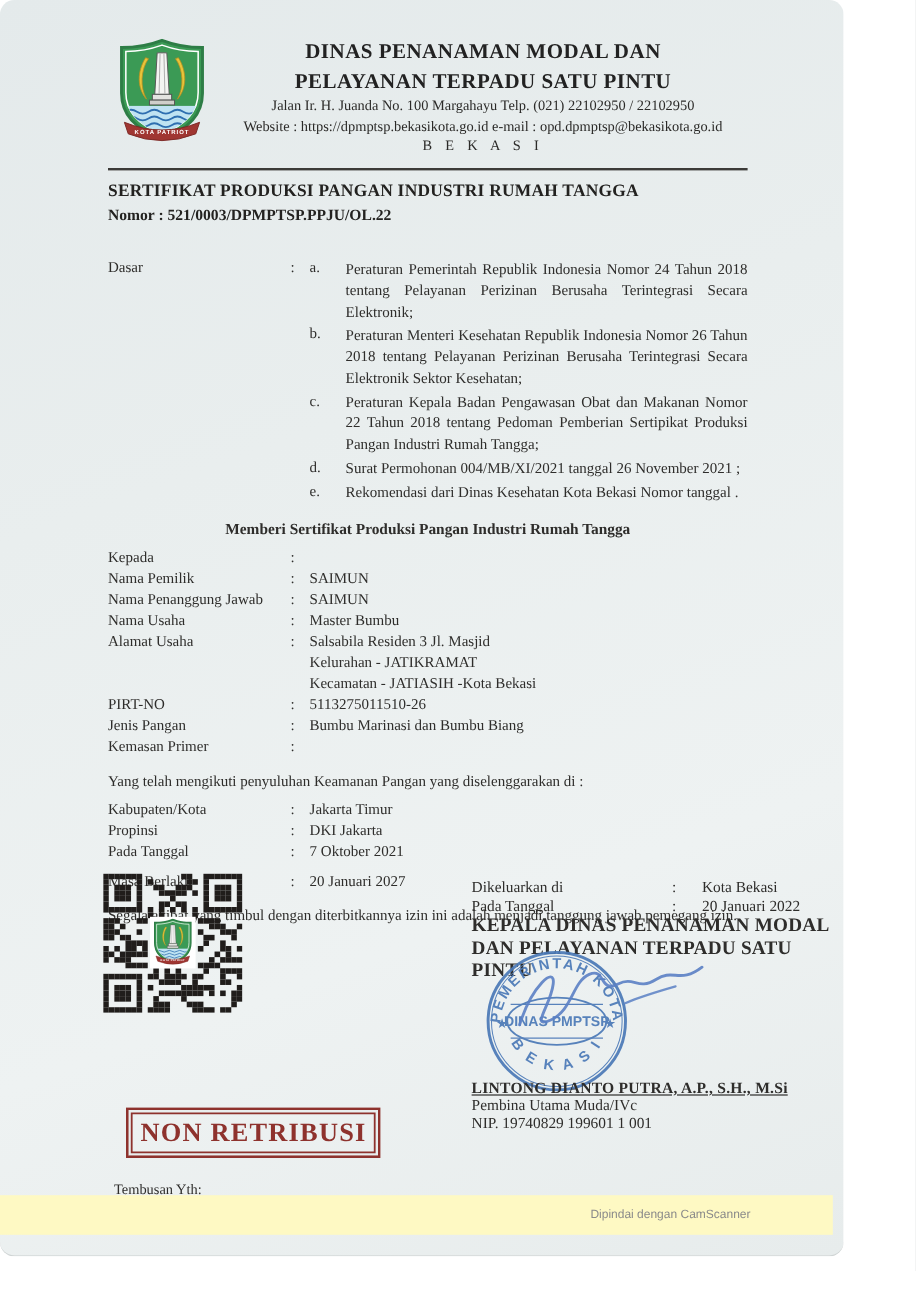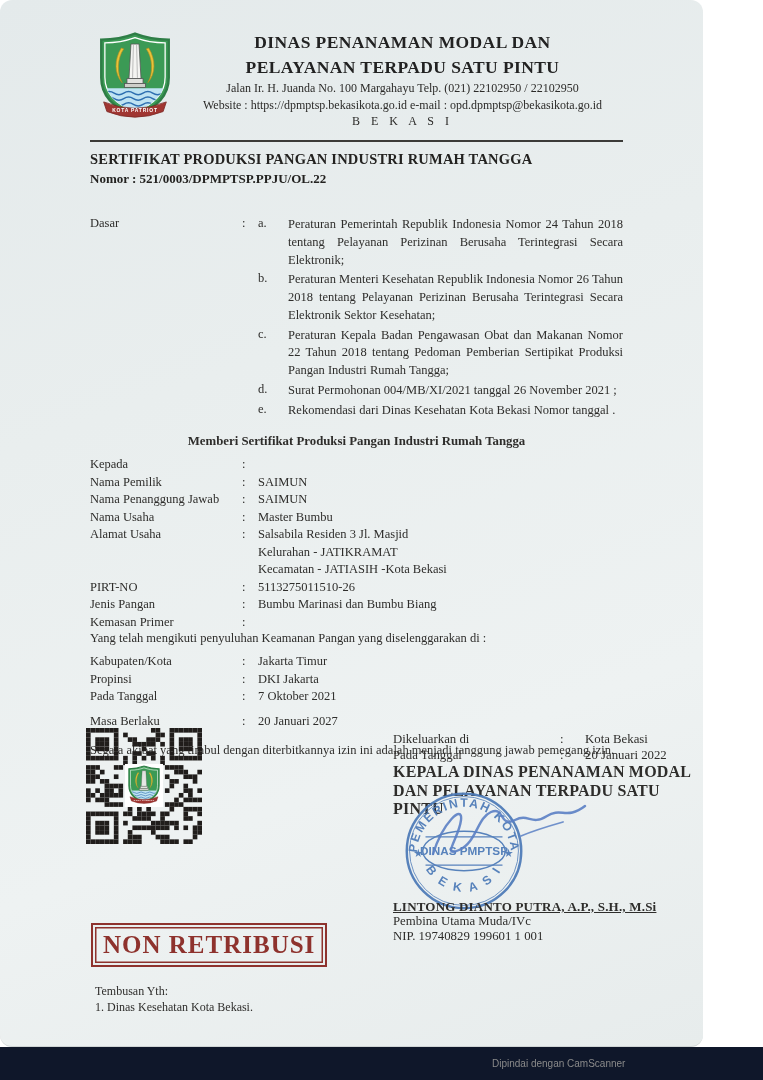--- a/index.html
+++ b/index.html
@@ -47,48 +47,48 @@
 
   .grant-heading { margin-top:13px; text-align:center; font-weight:bold; font-size:12.8px; }
 
   
   .kv-section { margin-top:7px; font-size:12.5px; }
   .kv-row { display:flex; line-height:1.4; }
   .kv-label { width:152px; flex:none; }
   .kv-colon { width:16px; flex:none; }
   .kv-value { flex:1; }
 
-  .note-line { font-size:12.5px; }
+  .note-line { margin-top:13px; font-size:12.5px; }
   .disclaimer { margin-top:13px; font-size:12.5px; }
 
   
   .qr-block { position:absolute; left:86px; top:728px; width:116px; height:116px; }
   .qr-logo { position:absolute; left:39px; top:36px; width:38px; height:43px; background:#fff; padding:1px; }
 
   .issued-block { position:absolute; left:393px; top:732px; width:310px; font-size:12.8px; }
   .issued-block .kv-label { width:167px; }
   .issued-block .kv-colon { width:25px; }
   .issued-block .kv-row { line-height:1.22; }
   .office-line { font-weight:bold; font-size:16px; line-height:1.15; letter-spacing:.2px; }
 
   .stamp { position:absolute; left:403px; top:790px; width:122px; height:122px; opacity:.92; }
   .signature { position:absolute; left:425px; top:792px; width:185px; height:80px; }
 
   .signatory { position:absolute; left:393px; top:899px; font-size:12.8px; line-height:1.18; }
   .sig-name { font-weight:bold; text-decoration:underline; font-size:13px; letter-spacing:.2px; }
 
   .non-retribusi {
-    position:absolute; left:91px; top:923px; padding:6px 10px;
+    position:absolute; left:105px; top:923px; padding:6px 10px;
     border:2.5px solid #8e322d; box-shadow:inset 0 0 0 2px #e9eeee, inset 0 0 0 3.5px #8e322d;
-    color:#8e322d; font-weight:bold; font-size:25px; letter-spacing:1px;
+    color:#8e322d; font-weight:bold; font-size:22px; letter-spacing:1px;
   }
 
   .tembusan { position:absolute; left:95px; top:983px; font-size:12px; line-height:1.35; }
 
-  .camscanner-strip { position:absolute; left:0; top:1047px; width:763px; height:33px; background:#0f172a; }
+  .camscanner-strip { position:absolute; left:0; top:996px; width:694px; height:33px; background:#fef9c3; }
   .camscanner-text { position:absolute; left:492px; top:11px; font-family:"Liberation Sans", sans-serif;
     font-size:10px; color:#8a8a8a; }
 </style>
 </head>
 <body>
 
 <svg width="0" height="0" style="position:absolute">
   <defs>
     <symbol id="bekasi-logo" viewBox="0 0 100 112">
       <path d="M50 2 C63 7 77 9.5 92 9.5 L92 57 C92 81 76 95 50 104 C24 95 8 81 8 57 L8 9.5 C23 9.5 37 7 50 2 Z" fill="#3b9a55" stroke="#2e7d46" stroke-width="3"></path>

